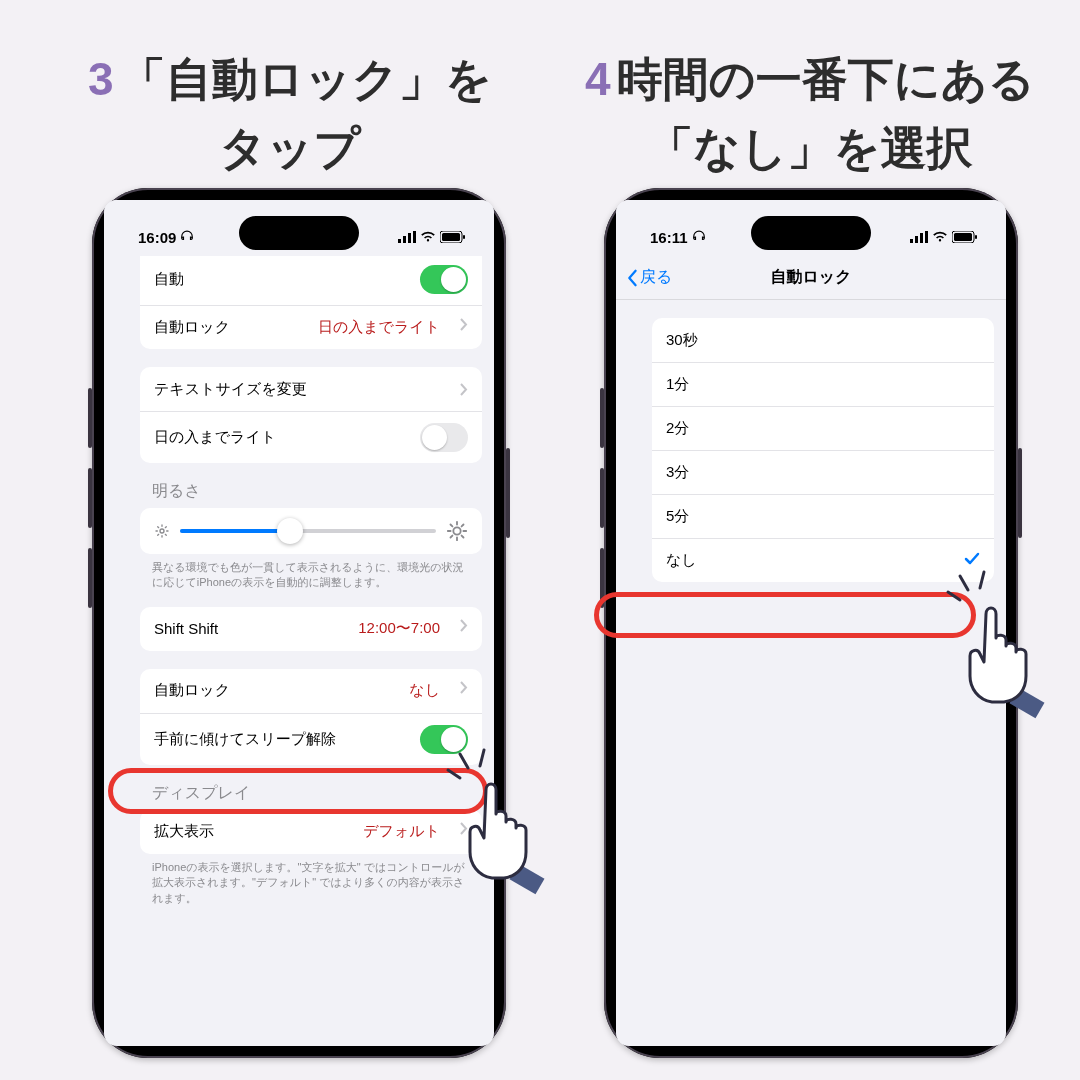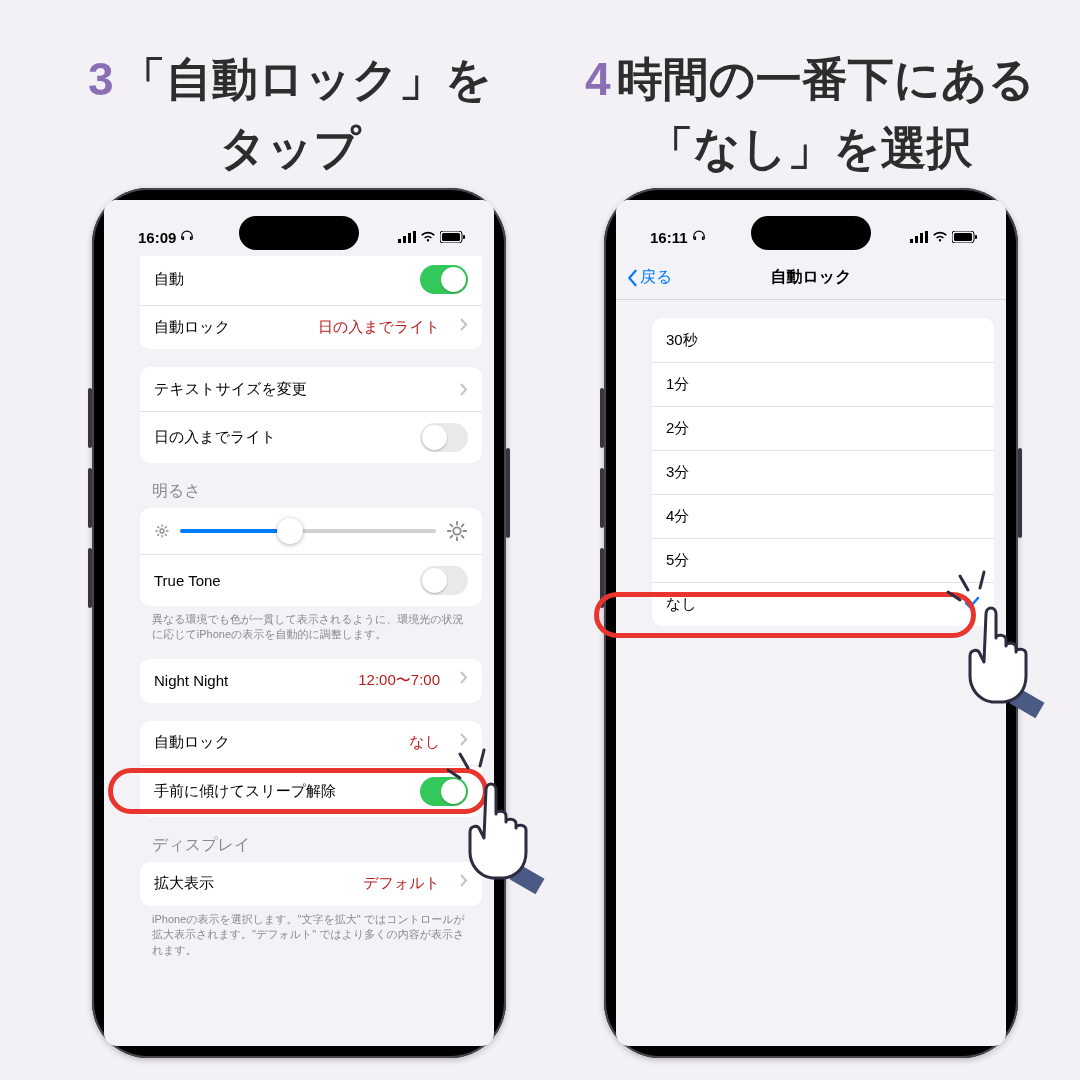--- a/index.html
+++ b/index.html
@@ -283,32 +283,26 @@
                 <line x1="12" y1="19" x2="12" y2="22"></line>
                 <line x1="2" y1="12" x2="5" y2="12"></line>
                 <line x1="19" y1="12" x2="22" y2="12"></line>
                 <line x1="4.9" y1="4.9" x2="7" y2="7"></line>
                 <line x1="17" y1="17" x2="19.1" y2="19.1"></line>
                 <line x1="4.9" y1="19.1" x2="7" y2="17"></line>
                 <line x1="17" y1="7" x2="19.1" y2="4.9"></line>
               </g>
             </svg>
         </div>
-        <div class="row">
-          <span class="label">True Tone</span>
-          <div class="switch off">
-              <div class="knob"></div>
-            </div>
-        </div>
       </div>
       <div class="footer-text">異なる環境でも色が一貫して表示されるように、環境光の状況に応じてiPhoneの表示を自動的に調整します。</div>
 
       <div class="group" style="margin-top:16px">
         <div class="row">
-          <span class="label">Night Night</span>
+          <span class="label">Shift Shift</span>
           <span class="value">
               <span>12:00〜7:00</span>
             <svg class="chevron" width="8" height="13" viewBox="0 0 8 13" fill="none" stroke="currentColor" stroke-width="2">
                 <polyline points="1,1 6,6.5 1,12"></polyline>
               </svg>
           </span>
         </div>
       </div>
 
       <div class="group" style="margin-top:18px">
@@ -396,23 +390,20 @@
           <div class="row">
             <span class="label">1分</span>
           </div>
           <div class="row">
             <span class="label">2分</span>
           </div>
           <div class="row">
             <span class="label">3分</span>
           </div>
           <div class="row">
-            <span class="label">4分</span>
-          </div>
-          <div class="row">
             <span class="label">5分</span>
           </div>
           <div class="row">
             <span class="label">なし</span>
             <span><svg width="16" height="14" viewBox="0 0 16 14" fill="none" stroke="#007aff" stroke-width="2.5" stroke-linecap="round" stroke-linejoin="round">
                 <polyline points="2,7 6,11 14,2"></polyline>
               </svg></span>
           </div>
         </div>
     </div>

